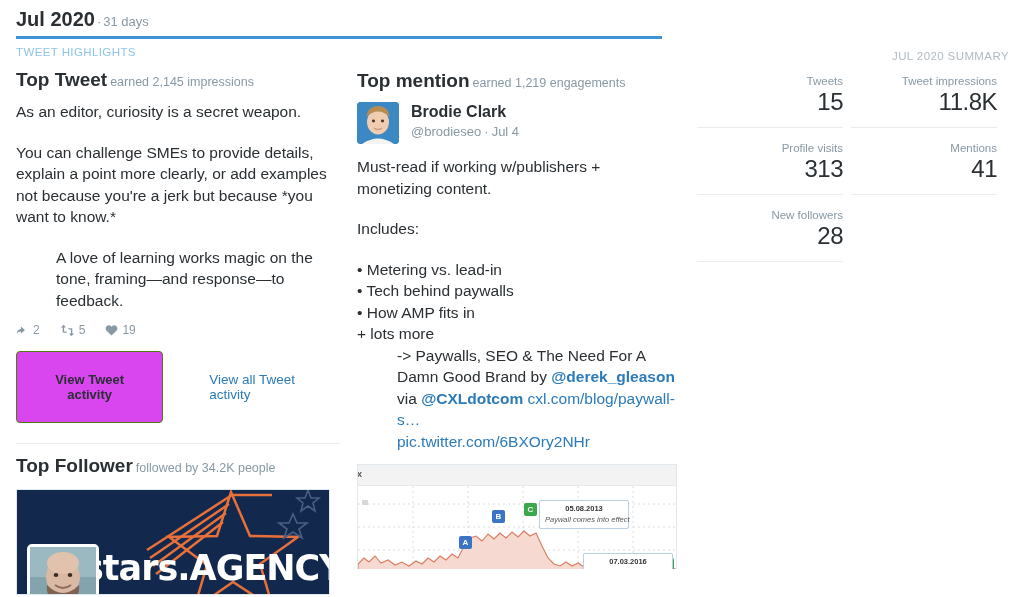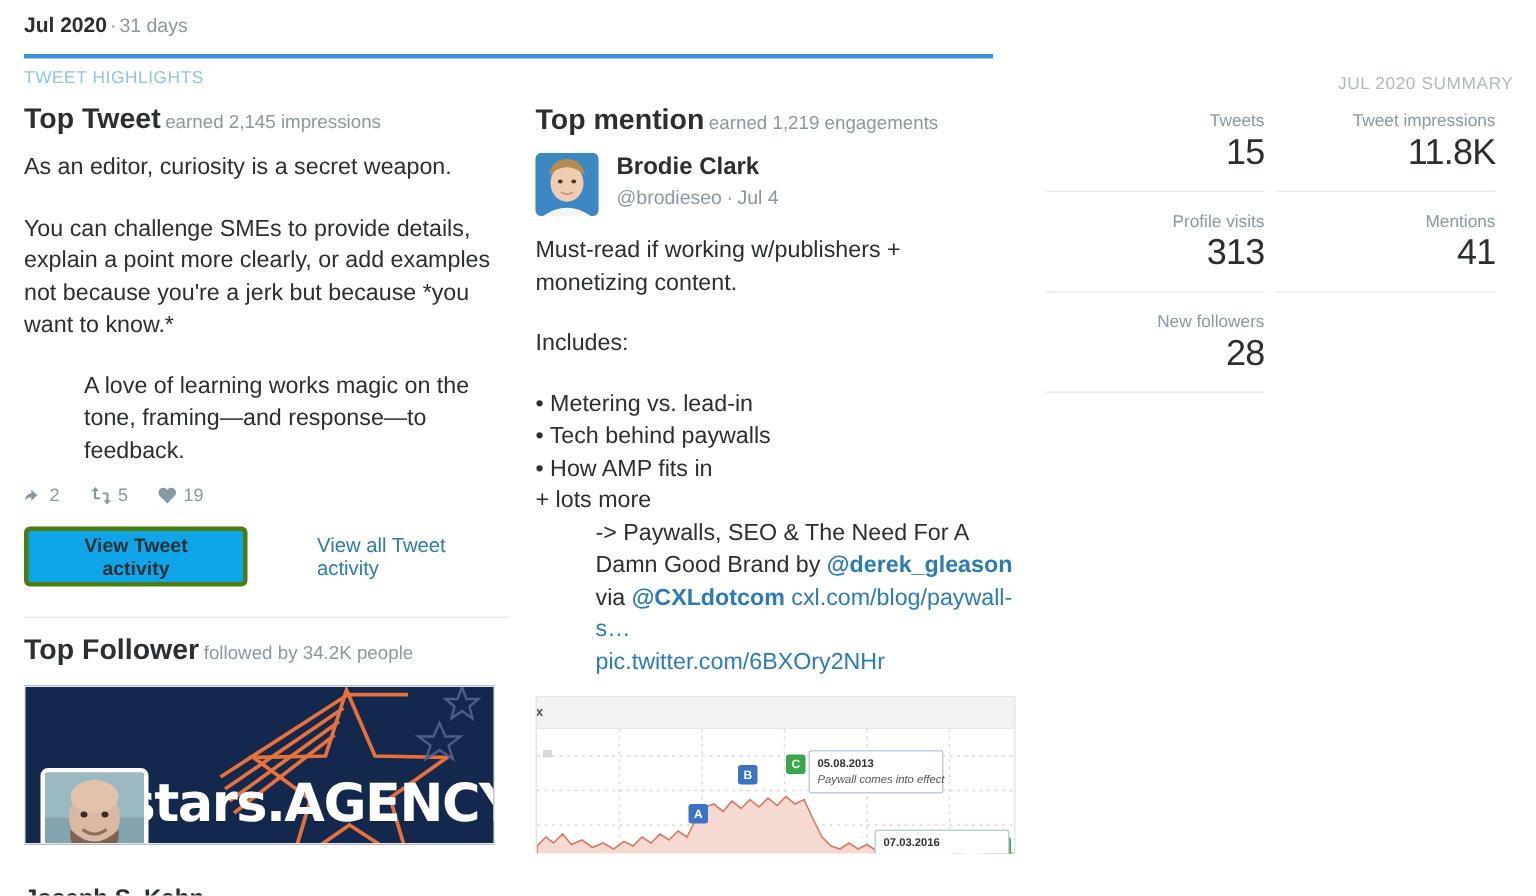--- a/index.html
+++ b/index.html
@@ -14,21 +14,21 @@
     -webkit-font-smoothing: antialiased;
   }
   .page { position: relative; width: 1024px; height: 597px; }
 
   
   .period-header {
     position: absolute; left: 16px; top: 8px;
     white-space: nowrap;
   }
   .period-month {
-    font-size: 14px; font-weight: bold; color: #292f33;
+    font-size: 20px; font-weight: bold; color: #292f33;
   }
   .period-sep { font-size: 13px; color: #8899a6; margin: 0 2px; }
   .period-days { font-size: 13px; color: #8899a6; }
 
   
   .col-left {
     position: absolute; left: 16px; top: 36px; width: 324px;
   }
   .col-mid {
     position: absolute; left: 357px; top: 36px; width: 320px;
@@ -81,26 +81,26 @@
     margin-top: 12px; display: flex; align-items: center;
     color: #8899a6; font-size: 12px;
   }
   .engage .eitem { display: flex; align-items: center; margin-right: 20px; }
   .engage svg { display: block; margin-right: 4px; }
 
   
   .btn-row { margin-top: 14px; display: flex; align-items: center; }
   .btn {
     display: inline-block;
-    border: 3px solid #4d7c0f;
+    border: 1px solid #4d7c0f;
     border-radius: 4px;
-    background: #0ea5e9;
+    background: #d946ef;
     color: #292f33;
     font-size: 13px; font-weight: bold;
-    padding: 2px 14px;
+    padding: 20px 14px;
     cursor: pointer;
   }
   .btn-link {
     margin-left: 46px;
     color: #2b7bb9; font-size: 13.5px; text-decoration: none; cursor: pointer;
   }
 
   
   .hr { border-top: 1px solid #e6ecf0; margin-top: 20px; }
 
@@ -173,21 +173,21 @@
   .embed-plot { position: relative; height: 84px; }
   .embed-plot svg { position: absolute; left: 0; top: 0; }
   .tip {
     position: absolute;
     background: #fff;
     border: 1px solid #b9cfe3;
     border-radius: 2px;
     padding: 3px 5px 4px 5px;
     white-space: nowrap;
   }
-  .tip-date { font-size: 7.5px; font-weight: bold; color: #333; }
+  .tip-date { font-size: 7.5px; font-weight: bold; color: #333; text-align: center; }
   .tip-text { font-size: 7.5px; color: #555; margin-top: 2px; font-style: italic; }
   .mk {
     position: absolute;
     width: 13px; height: 13px; border-radius: 2px;
     color: #fff; font-size: 8px; font-weight: bold;
     line-height: 13px; text-align: center;
   }
   .mk-a { background: #3b74c4; }
   .mk-b { background: #3b74c4; }
   .mk-c { background: #3aa84a; }

